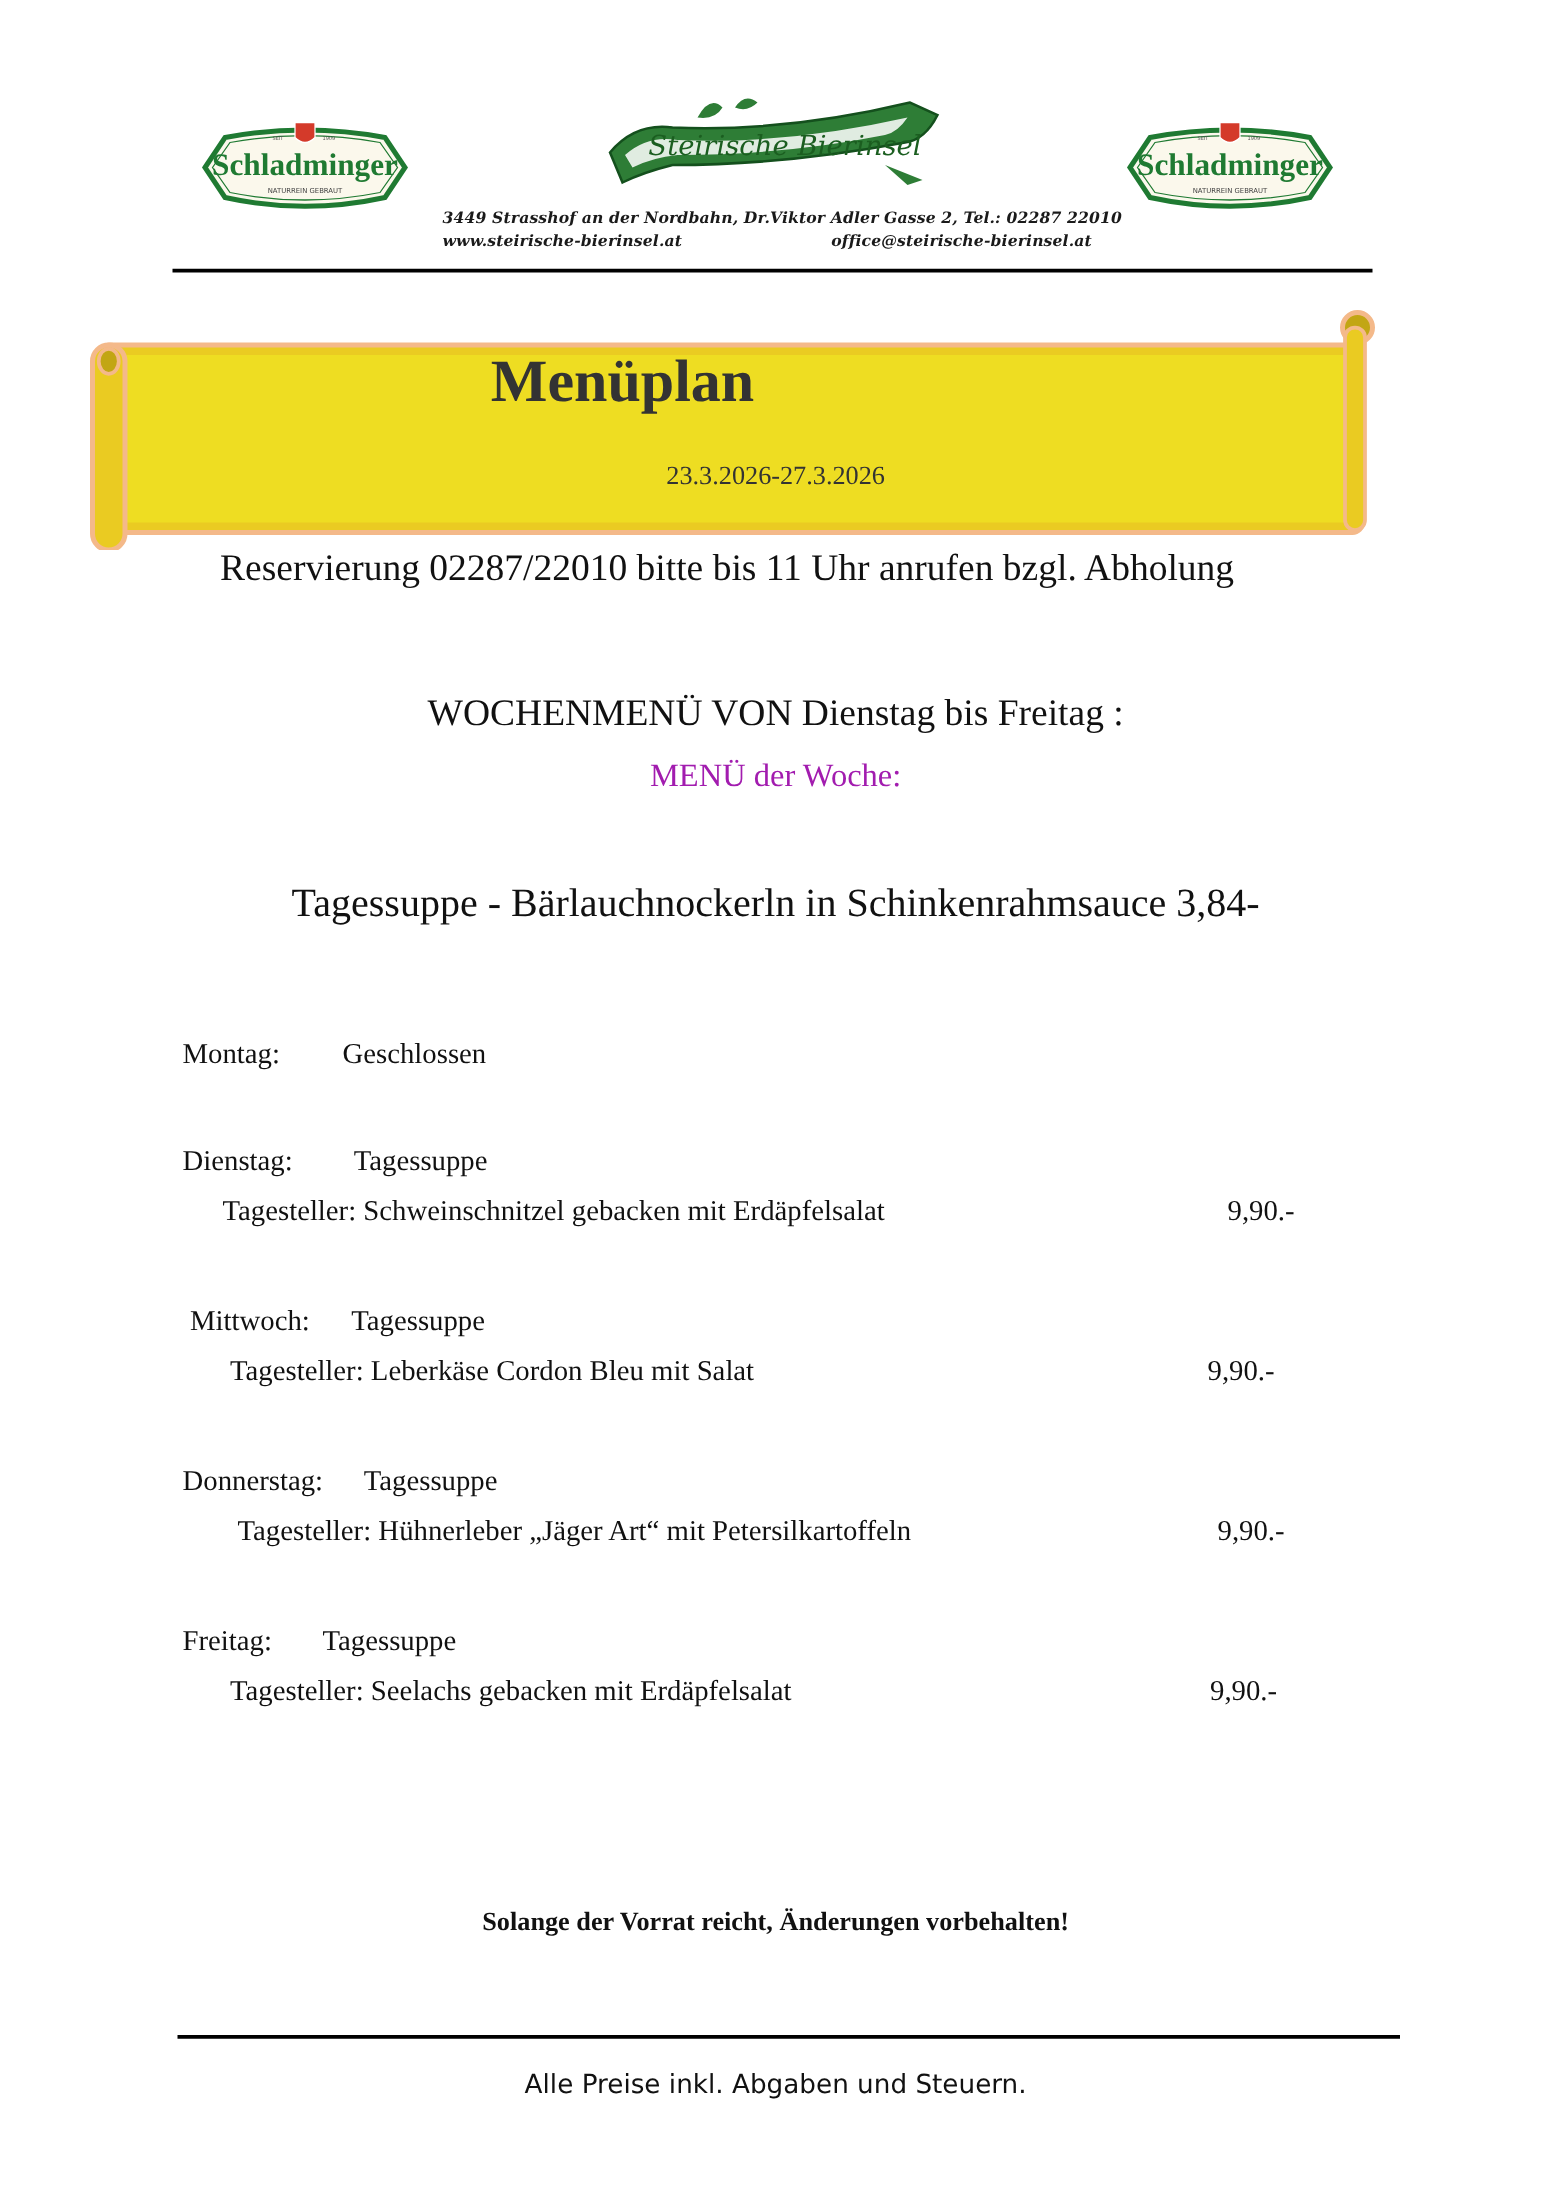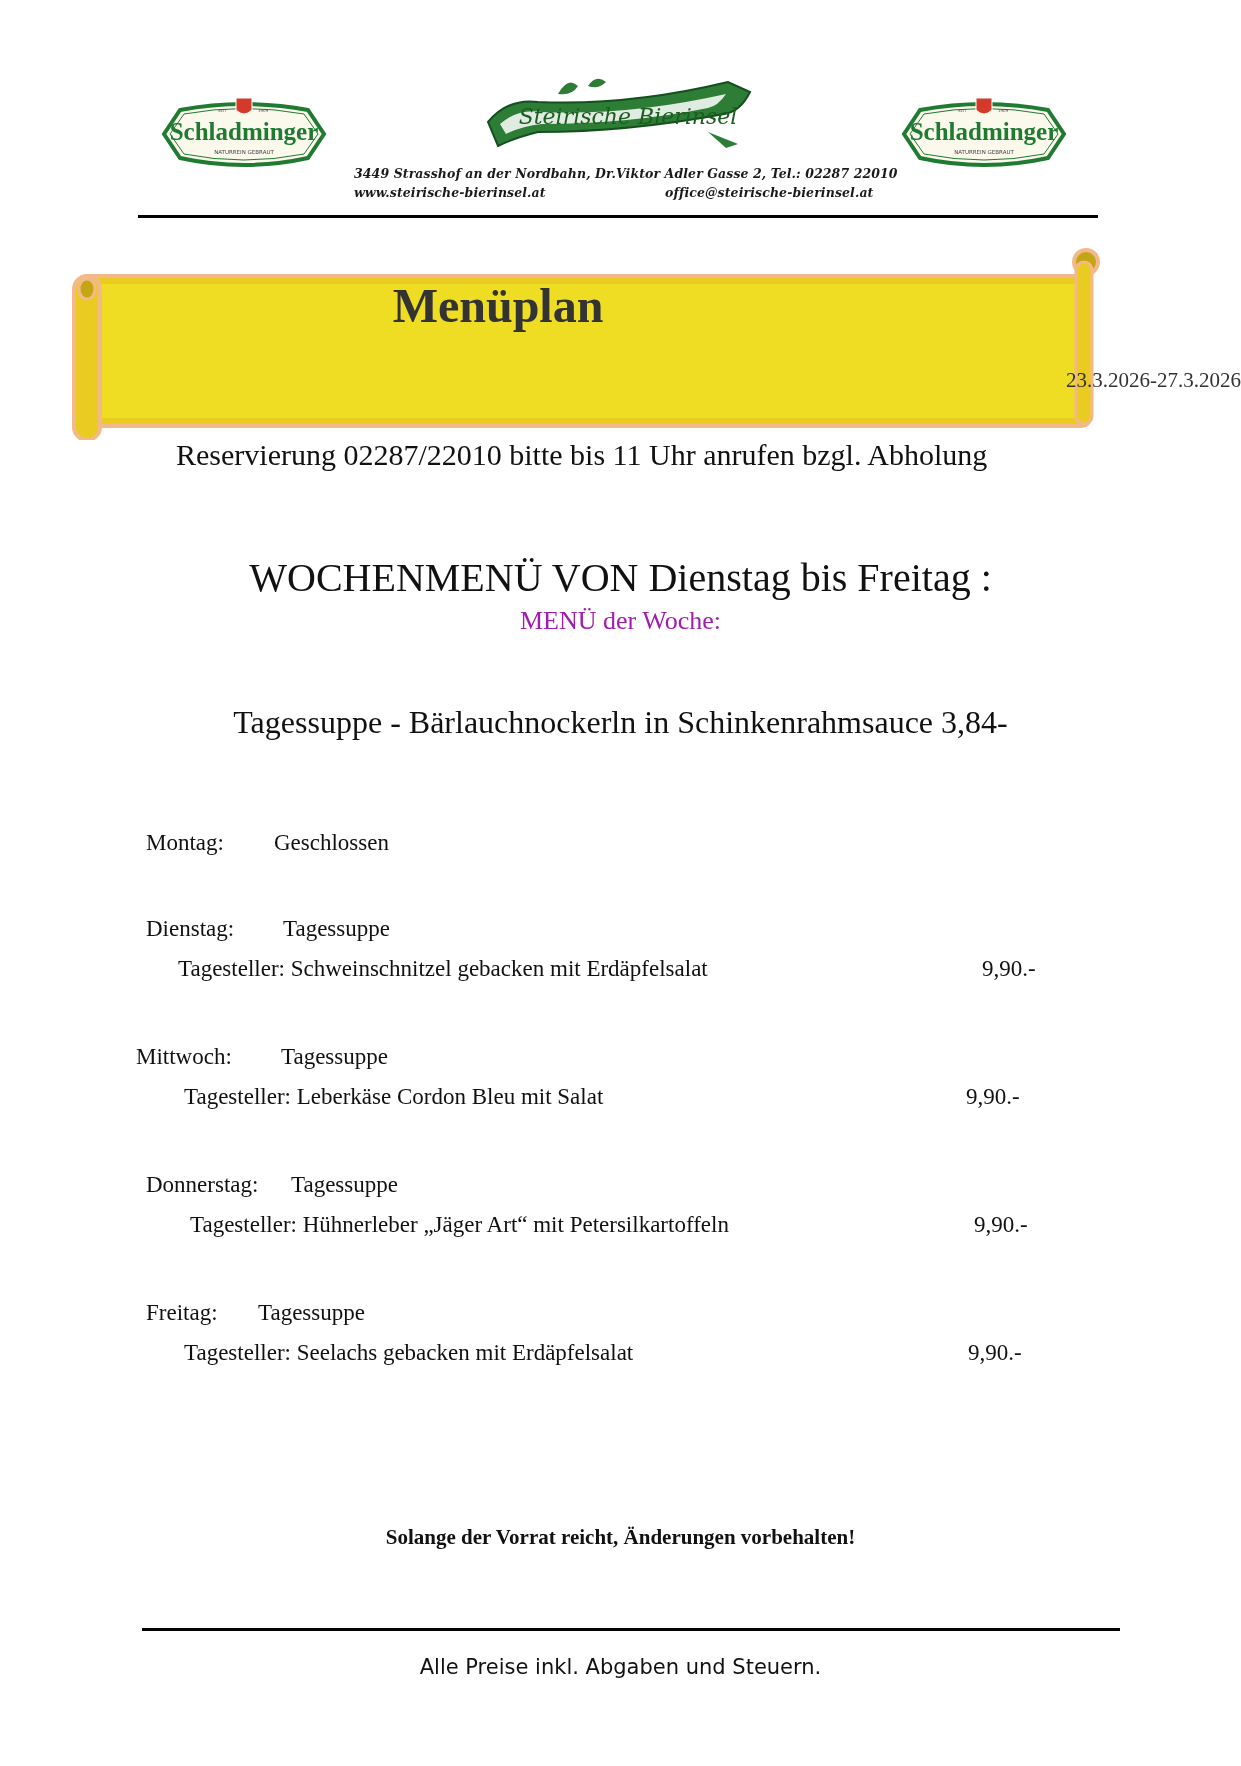--- a/index.html
+++ b/index.html
@@ -15,27 +15,27 @@
 
   .addr { font-family: "DejaVu Serif", serif; font-style: italic; font-weight: bold;
           font-size: 12.5px; color: #1a1a1a; white-space: nowrap; letter-spacing: 0.1px; }
   .rule { background: #000; height: 3px; }
 
   
   .scroll { left: 68px; top: 240px; width: 1036px; height: 200px; }
   .scroll svg { width: 100%; height: 100%; display: block; }
   .title { left: 0; width: 996px; text-align: center; top: 278px;
            font-family: "Liberation Serif", serif; font-weight: bold; font-size: 48px; color: #333333; }
-  .daterange { left: 0; width: 1241px; text-align: right; top: 368px;
+  .daterange { left: 0; width: 1241px; text-align: center; top: 368px;
                font-size: 21px; color: #333333; }
 
   .reserve { left: 176px; top: 438px; font-size: 30px; color: #111; white-space: nowrap; }
 
   .center { left: 0; width: 1241px; text-align: center; white-space: nowrap; }
-  .weekhead { top: 554px; font-size: 40px; }
+  .weekhead { top: 554px; font-size: 30px; }
   .weeksub { top: 606px; font-size: 26px; color: #a21caf; }
   .soupline { top: 704px; font-size: 32px; }
 
   .day { font-size: 23px; white-space: nowrap; }
   .price { font-size: 23px; white-space: nowrap; }
 
   .note { top: 1525px; font-size: 21px; font-weight: bold; }
   .footer { top: 1655px; font-family: "DejaVu Sans", sans-serif; font-size: 21px; color: #111; }
 </style>
 </head>
@@ -104,21 +104,21 @@
 <div class="abs center soupline">Tagessuppe - Bärlauchnockerln in Schinkenrahmsauce 3,84-</div>
 
 <div class="abs day" style="left:146px; top:830px;">Montag:</div>
 <div class="abs day" style="left:274px; top:830px;">Geschlossen</div>
 
 <div class="abs day" style="left:146px; top:916px;">Dienstag:</div>
 <div class="abs day" style="left:283px; top:916px;">Tagessuppe</div>
 <div class="abs day" style="left:178px; top:956px;">Tagesteller: Schweinschnitzel gebacken mit Erdäpfelsalat</div>
 <div class="abs price" style="left:982px; top:956px;">9,90.-</div>
 
-<div class="abs day" style="left:136px; top:1044px;">Mittwoch:</div>
+<div class="abs day" style="left:152px; top:1044px;">Mittwoch:</div>
 <div class="abs day" style="left:281px; top:1044px;">Tagessuppe</div>
 <div class="abs day" style="left:184px; top:1084px;">Tagesteller: Leberkäse Cordon Bleu mit Salat</div>
 <div class="abs price" style="left:966px; top:1084px;">9,90.-</div>
 
 <div class="abs day" style="left:146px; top:1172px;">Donnerstag:</div>
 <div class="abs day" style="left:291px; top:1172px;">Tagessuppe</div>
 <div class="abs day" style="left:190px; top:1212px;">Tagesteller: Hühnerleber „Jäger Art“ mit Petersilkartoffeln</div>
 <div class="abs price" style="left:974px; top:1212px;">9,90.-</div>
 
 <div class="abs day" style="left:146px; top:1300px;">Freitag:</div>

